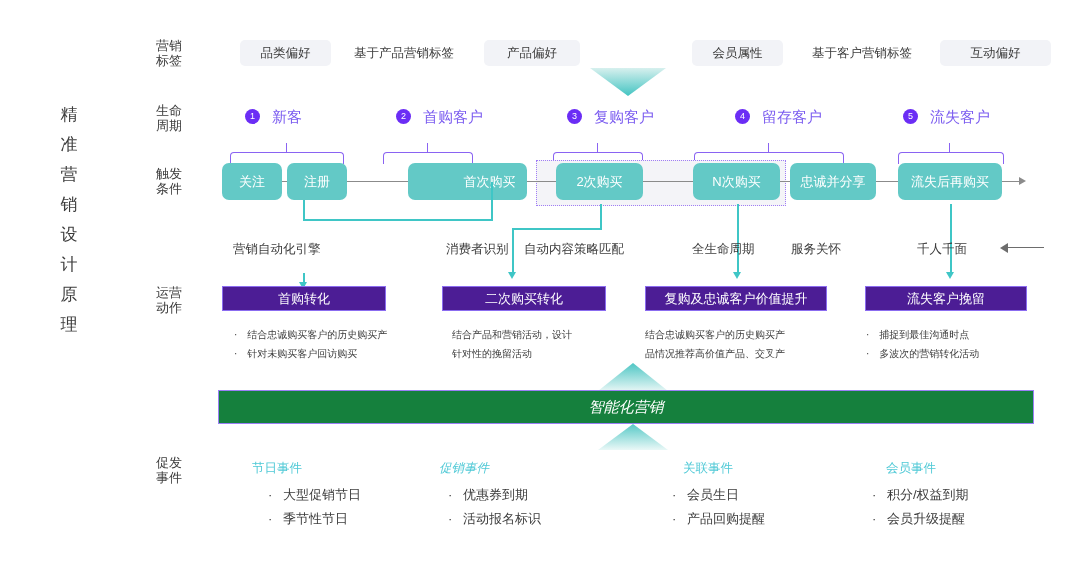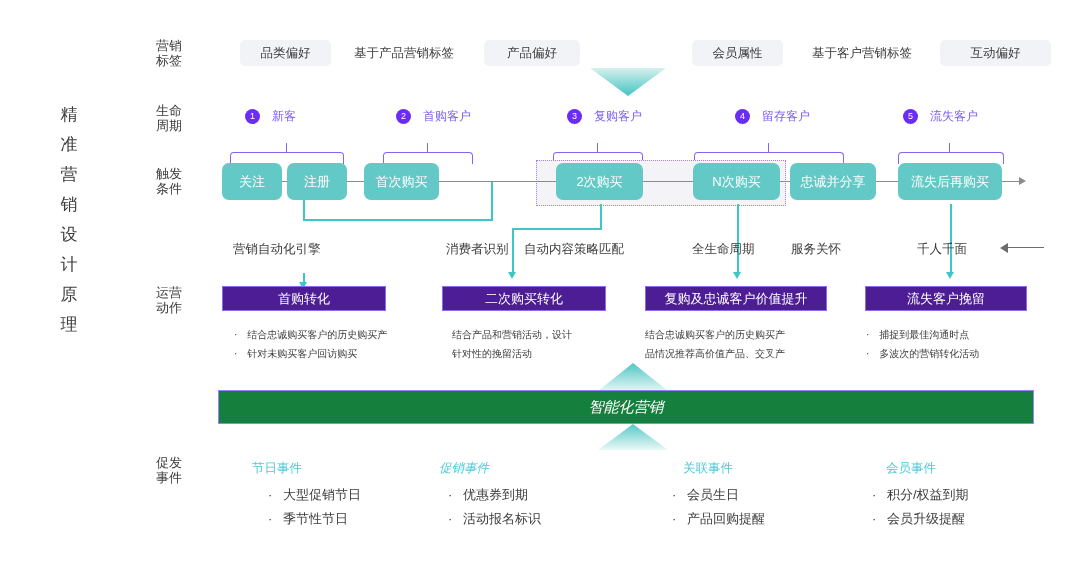--- a/index.html
+++ b/index.html
@@ -39,21 +39,21 @@
     height:26px;line-height:26px;text-align:center;
     font-size:12.5px;color:#3c3c3c;
   }
 
   
   .num-circle{
     width:15px;height:15px;border-radius:50%;
     background:#6b2df5;color:#fff;font-size:9px;
     line-height:15px;text-align:center;
   }
-  .life-label{font-size:12px;color:#7b5cf0;line-height:15px;white-space:nowrap;}
+  .life-label{font-size:15px;color:#7b5cf0;line-height:15px;white-space:nowrap;}
 
   
   .bracket{
     border:1.3px solid #8a63f2;border-bottom:none;
     border-top-left-radius:4px;border-top-right-radius:4px;
     height:11px;
   }
   .bracket-stem{width:1.3px;background:#8a63f2;height:9px;}
 
   
@@ -187,21 +187,21 @@
   <div class="abs bracket" style="left:898px;top:152px;width:104px;"></div>
   <div class="abs bracket-stem" style="left:949px;top:143px;"></div>
 
   <div class="abs" id="repeat-region" style="left:536px;top:160px;width:248px;height:44px;"></div>
 
   <div class="abs t-line" style="left:278px;top:181px;width:742px;"></div>
   <div class="abs t-arrow" style="left:1019px;top:177px;"></div>
 
   <div class="abs t-box" style="left:222px;top:163px;width:60px;">关注</div>
   <div class="abs t-box" style="left:287px;top:163px;width:60px;">注册</div>
-  <div class="abs t-box" style="left:364px;top:163px;width:75px;">首次购买</div>
+  <div class="abs t-box" style="left:408px;top:163px;width:75px;padding-left:44px;">首次购买</div>
   <div class="abs t-box" style="left:556px;top:163px;width:87px;">2次购买</div>
   <div class="abs t-box" style="left:693px;top:163px;width:87px;">N次购买</div>
   <div class="abs t-box" style="left:790px;top:163px;width:86px;">忠诚并分享</div>
   <div class="abs t-box" style="left:898px;top:163px;width:104px;">流失后再购买</div>
 
   <div class="abs c-line" style="left:303px;top:200px;width:1.6px;height:20px;"></div>
   <div class="abs c-line" style="left:303px;top:219px;width:1.6px;height:1.6px;"></div>
   <div class="abs c-line" style="left:303px;top:273px;width:1.6px;height:18px;"></div>
   <div class="abs c-arrow" style="left:299px;top:282px;"></div>
 

